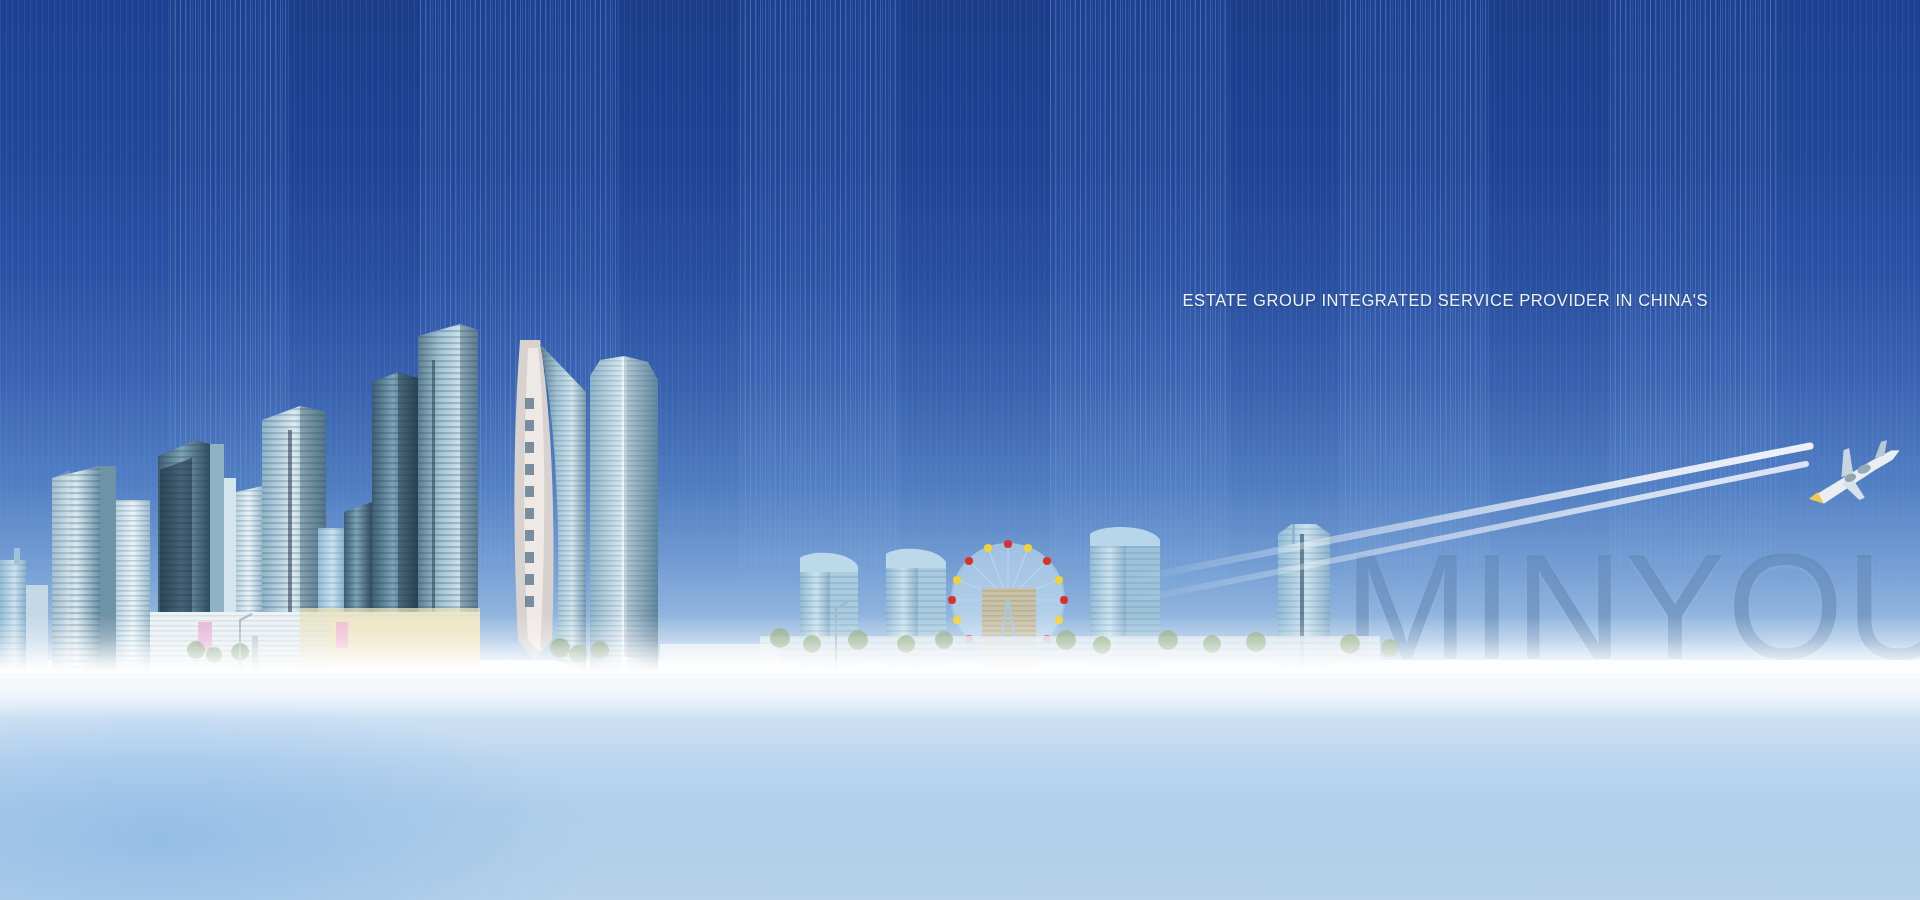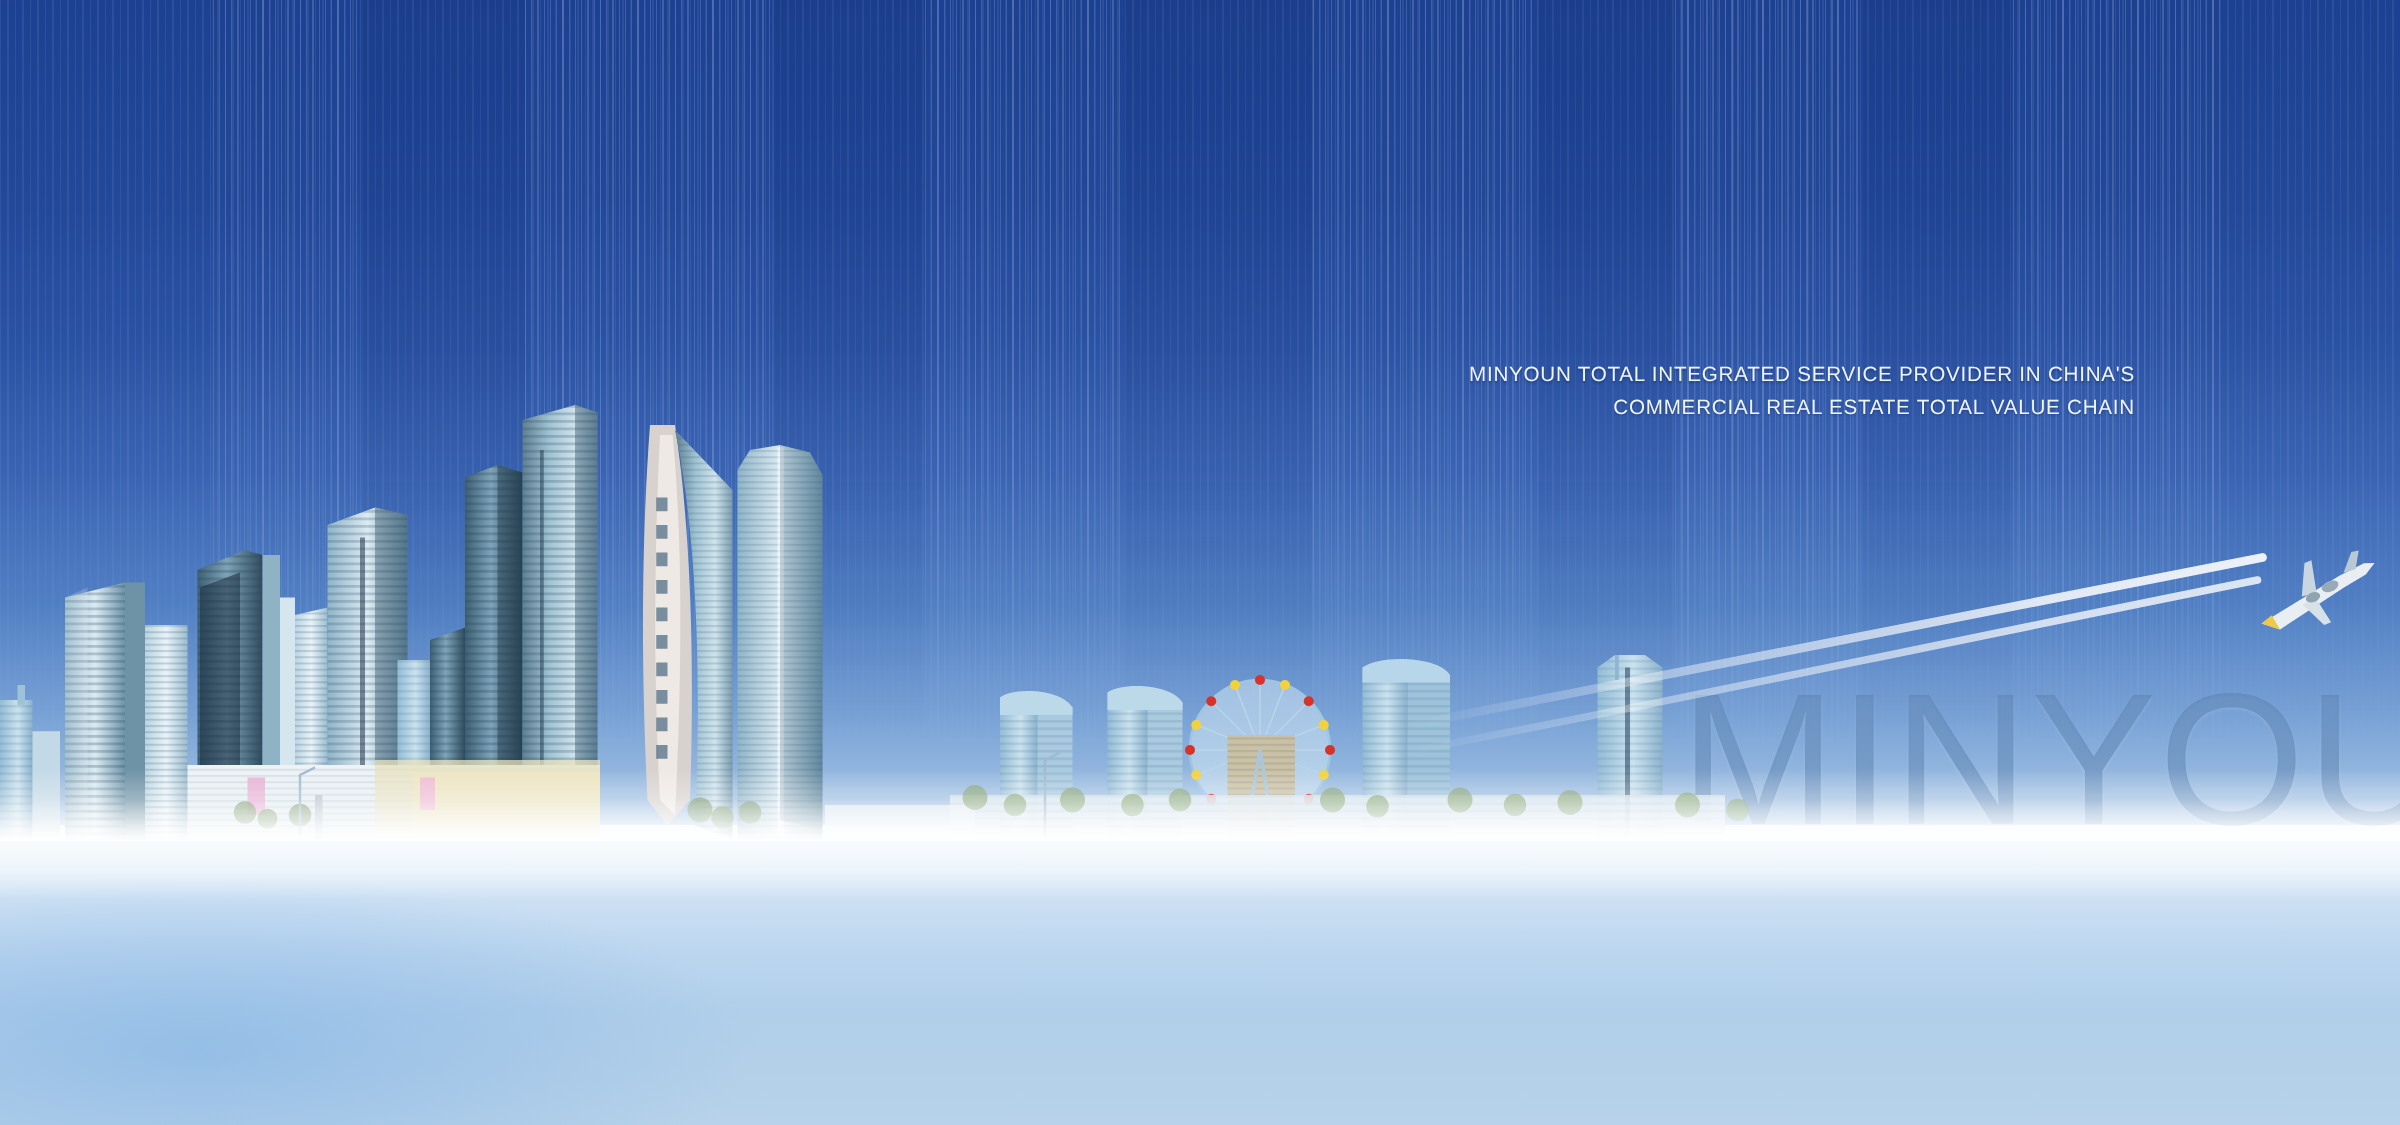--- a/index.html
+++ b/index.html
@@ -409,17 +409,16 @@
         <stop offset="30%" stop-color="#ffffff" stop-opacity="0.45"></stop>
         <stop offset="75%" stop-color="#ffffff" stop-opacity="0.92"></stop>
         <stop offset="100%" stop-color="#ffffff" stop-opacity="1"></stop>
       </linearGradient>
     </defs>
     <path d="M8,150 C180,118 400,72 690,16" stroke="url(#trailG)" stroke-width="7" fill="none" stroke-linecap="round" opacity=".9"></path>
     <path d="M2,172 C176,140 396,92 686,34" stroke="url(#trailG)" stroke-width="6" fill="none" stroke-linecap="round" opacity=".8"></path>
   </svg>
 
   <div class="subline">
-    <div>MINYOUN TOTAL INTEGRATED SERVICE PROVIDER IN CHINA'S</div>
-    <div>COMMERCIAL REAL ESTATE TOTAL VALUE CHAIN</div>
+    <div>ESTATE GROUP INTEGRATED SERVICE PROVIDER IN CHINA'S</div>
   </div>
 
 </div>
 
 </body></html>

